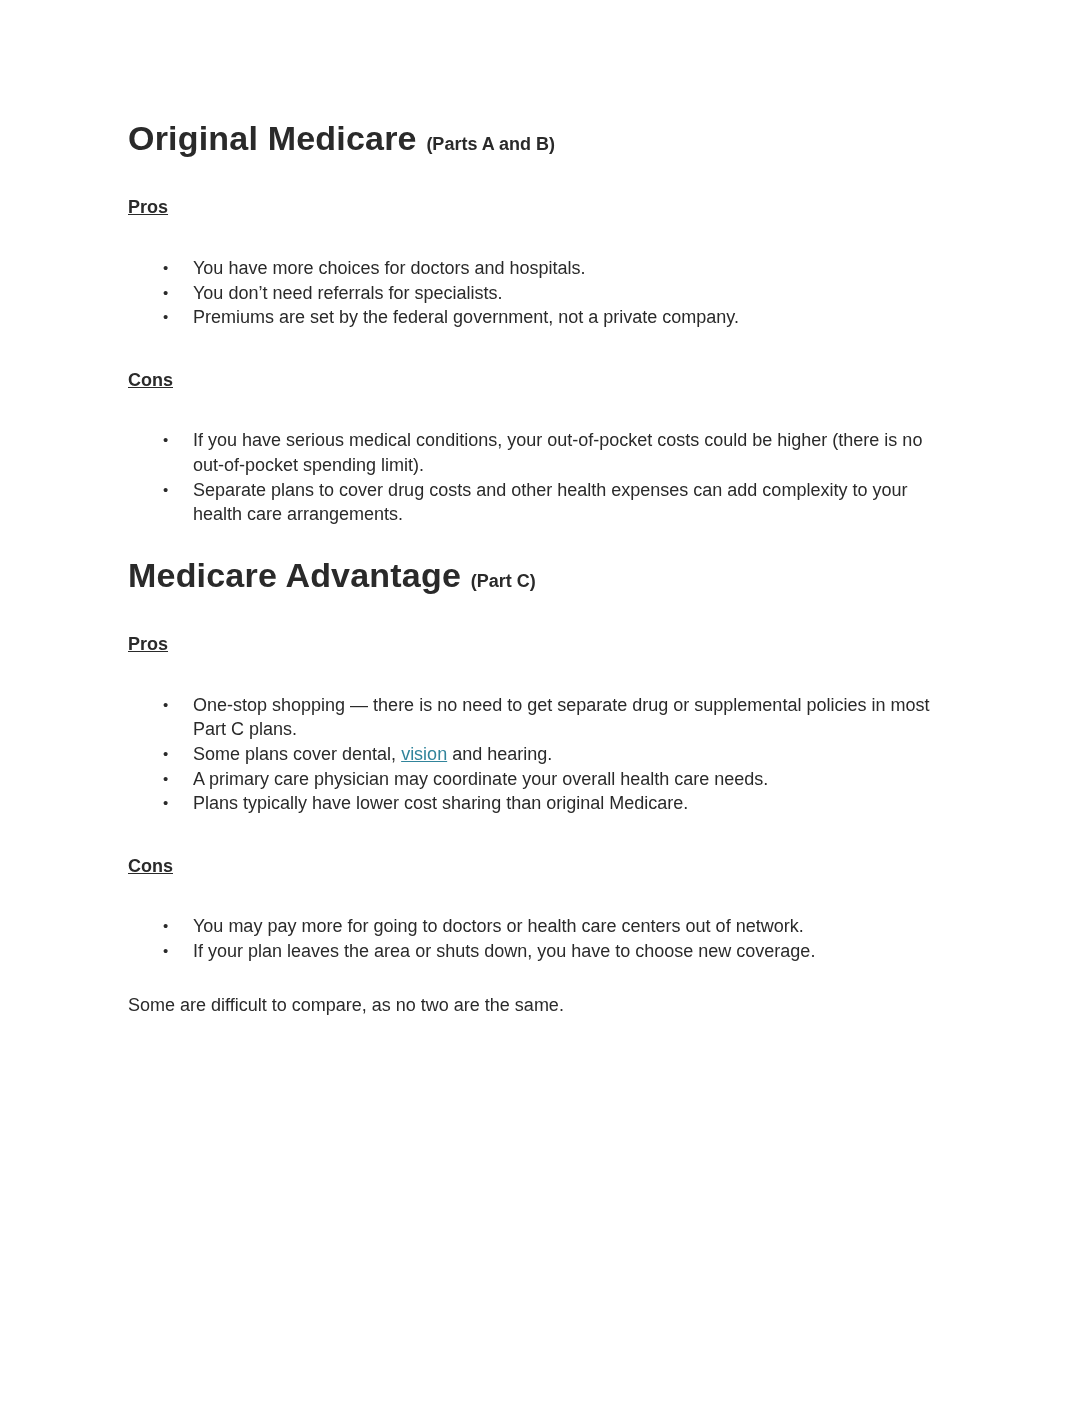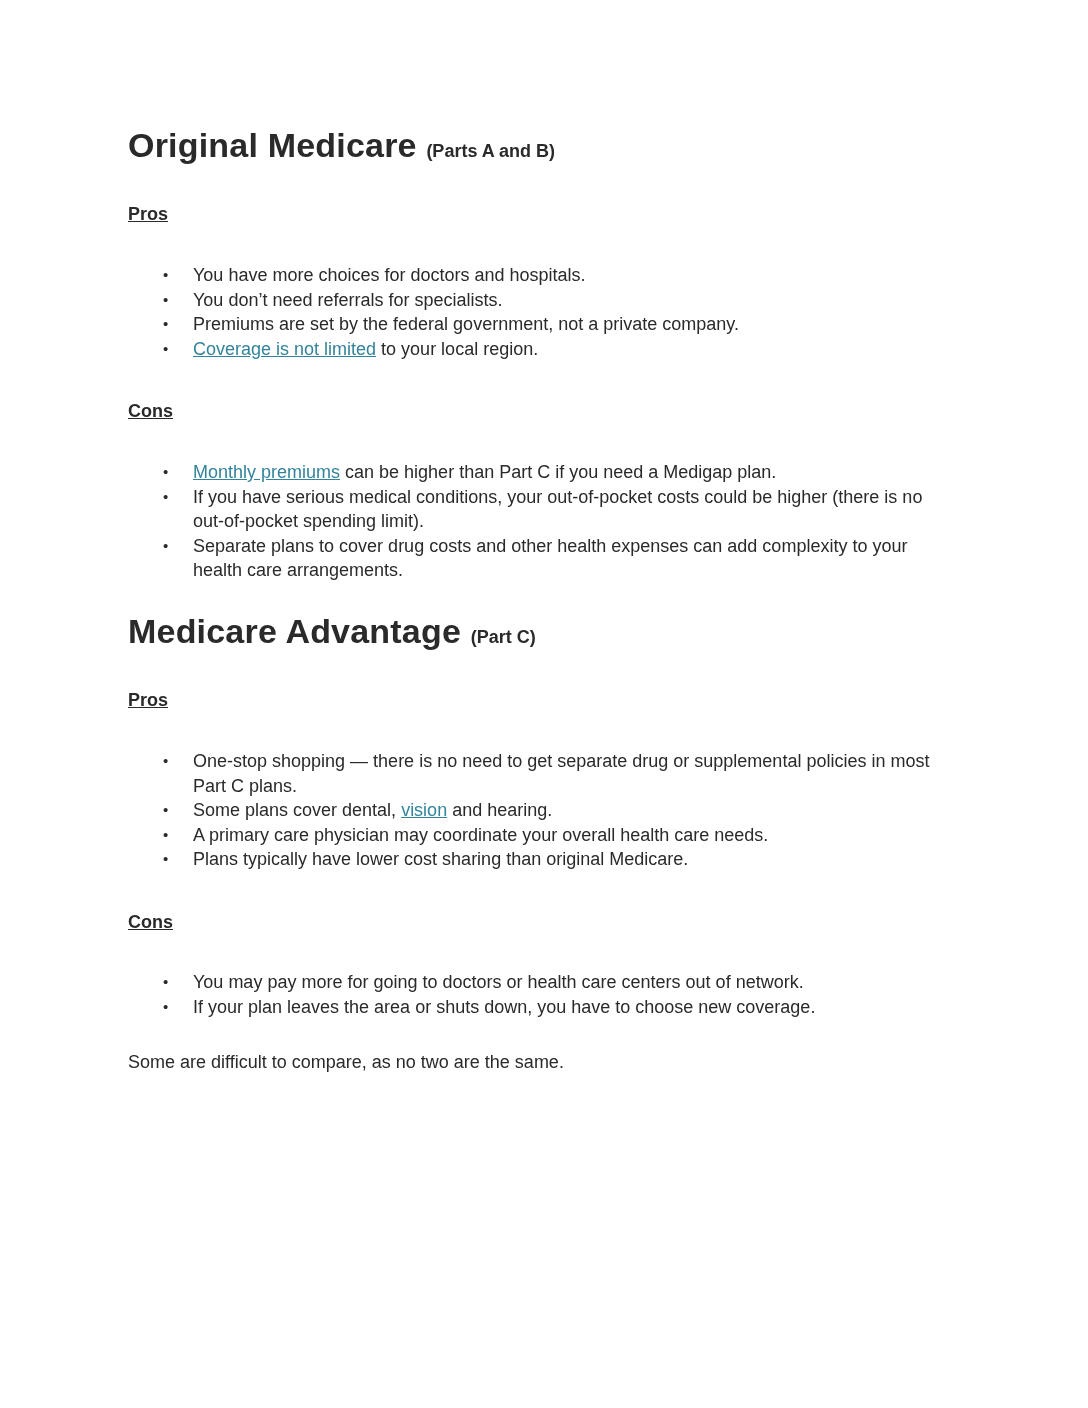--- a/index.html
+++ b/index.html
@@ -21,21 +21,21 @@
   }
   .section-title {
     font-size: 34px;
     font-weight: 700;
     color: var(--text-color, #2a2a2a);
     margin: 30px 0 0 0;
     line-height: 1.1;
     letter-spacing: 0.2px;
   }
   .section-title:first-child {
-    margin-top: 7px;
+    margin-top: 0;
   }
   .section-title .title-suffix {
     font-size: 18px;
     font-weight: 700;
     letter-spacing: 0;
   }
   .pros-cons-label {
     font-size: 18px;
     font-weight: 700;
     text-decoration: underline;
@@ -81,26 +81,24 @@
   <h1 class="section-title">
     <span>Original Medicare</span>
     <span class="title-suffix">(Parts A and B)</span>
   </h1>
 
   <div class="pros-cons-label">Pros</div>
   <ul class="bullet-list">
       <li>You have more choices for doctors and hospitals.</li>
       <li>You don’t need referrals for specialists.</li>
       <li>Premiums are set by the federal government, not a private company.</li>
-      <li><a class="inline-link" href="#">Coverage is not limited</a> to your local region.</li>
     </ul>
 
   <div class="pros-cons-label">Cons</div>
   <ul class="bullet-list">
-      <li><a class="inline-link" href="#">Monthly premiums</a> can be higher than Part C if you need a Medigap plan.</li>
       <li>If you have serious medical conditions, your out-of-pocket costs could be higher (there is no out-of-pocket spending limit).</li>
       <li>Separate plans to cover drug costs and other health expenses can add complexity to your health care arrangements.</li>
     </ul>
 
   <h1 class="section-title">
     <span>Medicare Advantage</span>
     <span class="title-suffix">(Part C)</span>
   </h1>
 
   <div class="pros-cons-label">Pros</div>

